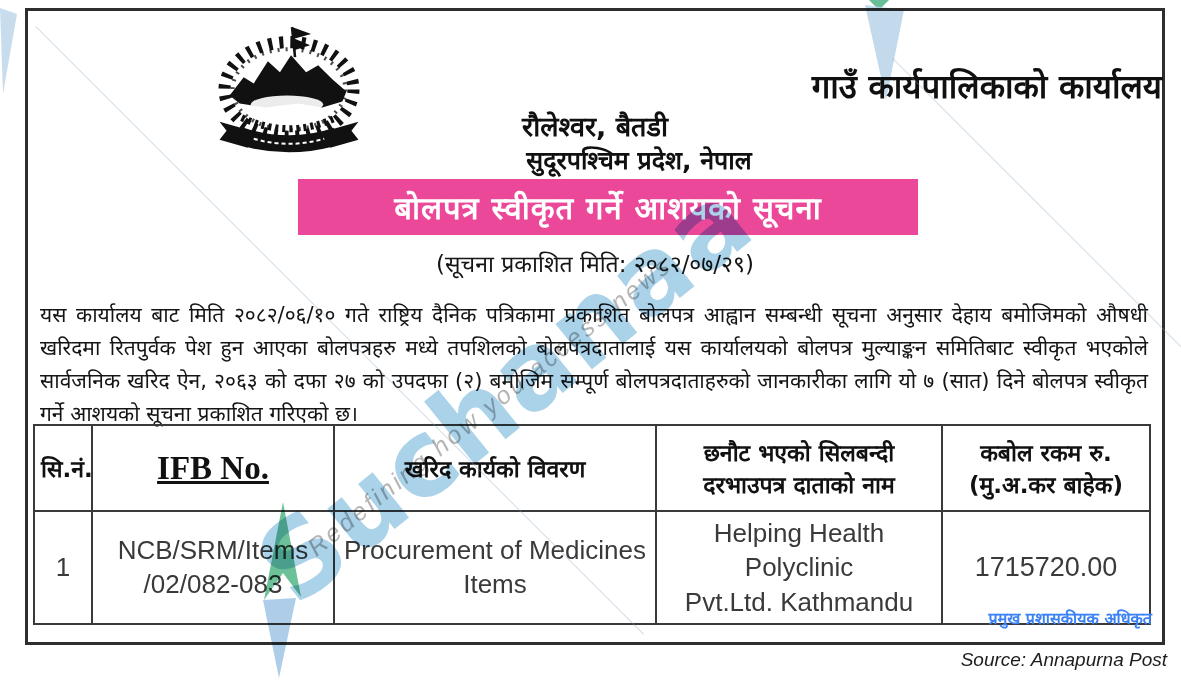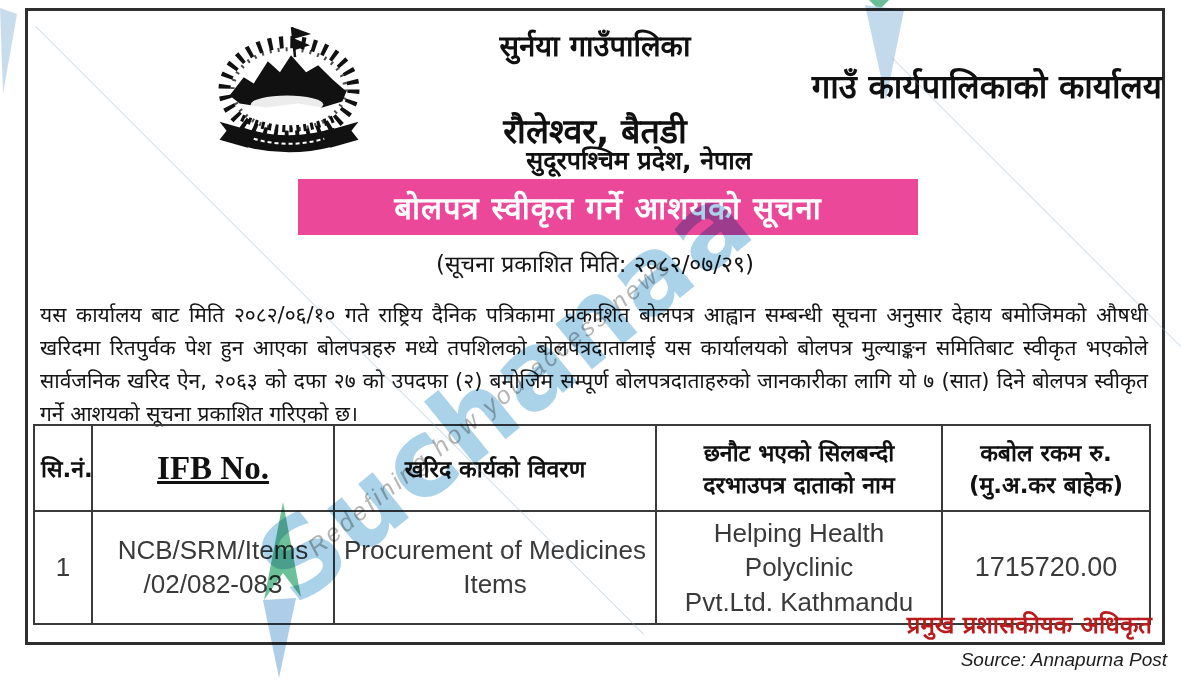--- a/index.html
+++ b/index.html
@@ -10,21 +10,21 @@
   
   .doc-border{
     position:absolute;left:25px;top:8px;width:1134px;height:631px;
     border:3px solid #2e2e2e;background:transparent;z-index:1;
   }
   
   .emblem{position:absolute;left:185px;top:14px;width:152px;height:146px;}
   .hdr{position:absolute;left:0;width:100%;text-align:center;font-weight:bold;color:#101010;}
   .hdr1{top:14px;font-size:29px;}
   .hdr2{top:52px;font-size:33px;text-align:right;}
-  .hdr3{top:96px;font-size:34px;}
+  .hdr3{top:96px;font-size:27px;}
   .hdr4{top:131px;font-size:25px;padding-left:44px;}
   
   .banner{
     position:absolute;left:270px;top:168px;width:620px;height:56px;background:#ec4899;
     display:flex;align-items:center;justify-content:center;
   }
   .banner span{color:#ffffff;font-weight:bold;font-size:31px;letter-spacing:1px;}
   
   .dateline{position:absolute;left:0;top:236px;width:100%;text-align:center;font-weight:normal;font-size:23px;}
   
@@ -38,21 +38,21 @@
   }
   .tender-table td{
     border:2px solid #3a3a3a;text-align:center;vertical-align:middle;padding:4px 6px;overflow:hidden;
   }
   .tender-table .hrow td{height:76px;font-weight:bold;font-size:23px;color:#111;}
   .tender-table .drow td{height:86px;}
   .lat-head{font-family:"Liberation Serif","DejaVu Serif",serif;font-size:33px;text-decoration:underline;}
   .lat-data{font-family:"Liberation Sans","DejaVu Sans",sans-serif;font-size:26px;color:#3a3a3a;font-weight:400;line-height:1.32;}
   .cell-line{display:block;}
   
-  .signature{position:absolute;right:10px;top:596px;font-weight:bold;font-size:24px;color:#b91c1c;margin-left:11px;}
+  .signature{position:absolute;right:10px;top:596px;font-weight:bold;font-size:16px;color:#3b82f6;margin-left:11px;}
   .source{position:absolute;right:14px;top:649px;font-size:19px;font-style:italic;color:#1d1d1d;
           font-family:"Liberation Sans","DejaVu Sans",sans-serif;z-index:3;}
   
   .wm{pointer-events:none;}
   .wm-brand{
     position:absolute;left:312px;top:505px;z-index:2;mix-blend-mode:multiply;
     font-size:106px;font-weight:bold;color:rgba(52,148,203,0.42);letter-spacing:2px;
     transform:rotate(-39deg);transform-origin:0 100%;white-space:nowrap;
   }
   .wm-tagline{
@@ -97,21 +97,20 @@
       <ellipse cx="73" cy="79" rx="36" ry="9" fill="#ffffff" opacity="0.92"></ellipse>
       <path d="M28,92 Q75,114 122,92" fill="none" stroke="#111" stroke-width="7" stroke-dasharray="3 4"></path>
       <g>
         <polygon points="6,96 34,104 34,122 6,114 13,105" fill="#111"></polygon>
         <polygon points="144,96 116,104 116,122 144,114 137,105" fill="#111"></polygon>
         <path d="M30,102 Q75,117 120,102 L118,121 Q75,132 32,121 Z" fill="#111"></path>
         <path d="M40,113 Q75,123 110,113" stroke="#fff" stroke-width="2" fill="none" stroke-dasharray="4 3"></path>
       </g>
     </svg>
 
-    <div class="hdr hdr1">सुर्नया गाउँपालिका</div>
     <div class="hdr hdr2">गाउँ कार्यपालिकाको कार्यालय</div>
     <div class="hdr hdr3">रौलेश्वर, बैतडी</div>
     <div class="hdr hdr4">सुदूरपश्चिम प्रदेश, नेपाल</div>
 
     <div class="banner">
       <span>बोलपत्र स्वीकृत गर्ने आशयको सूचना</span>
     </div>
 
     <div class="dateline">(सूचना प्रकाशित मिति: २०८२/०७/२९)</div>
 

